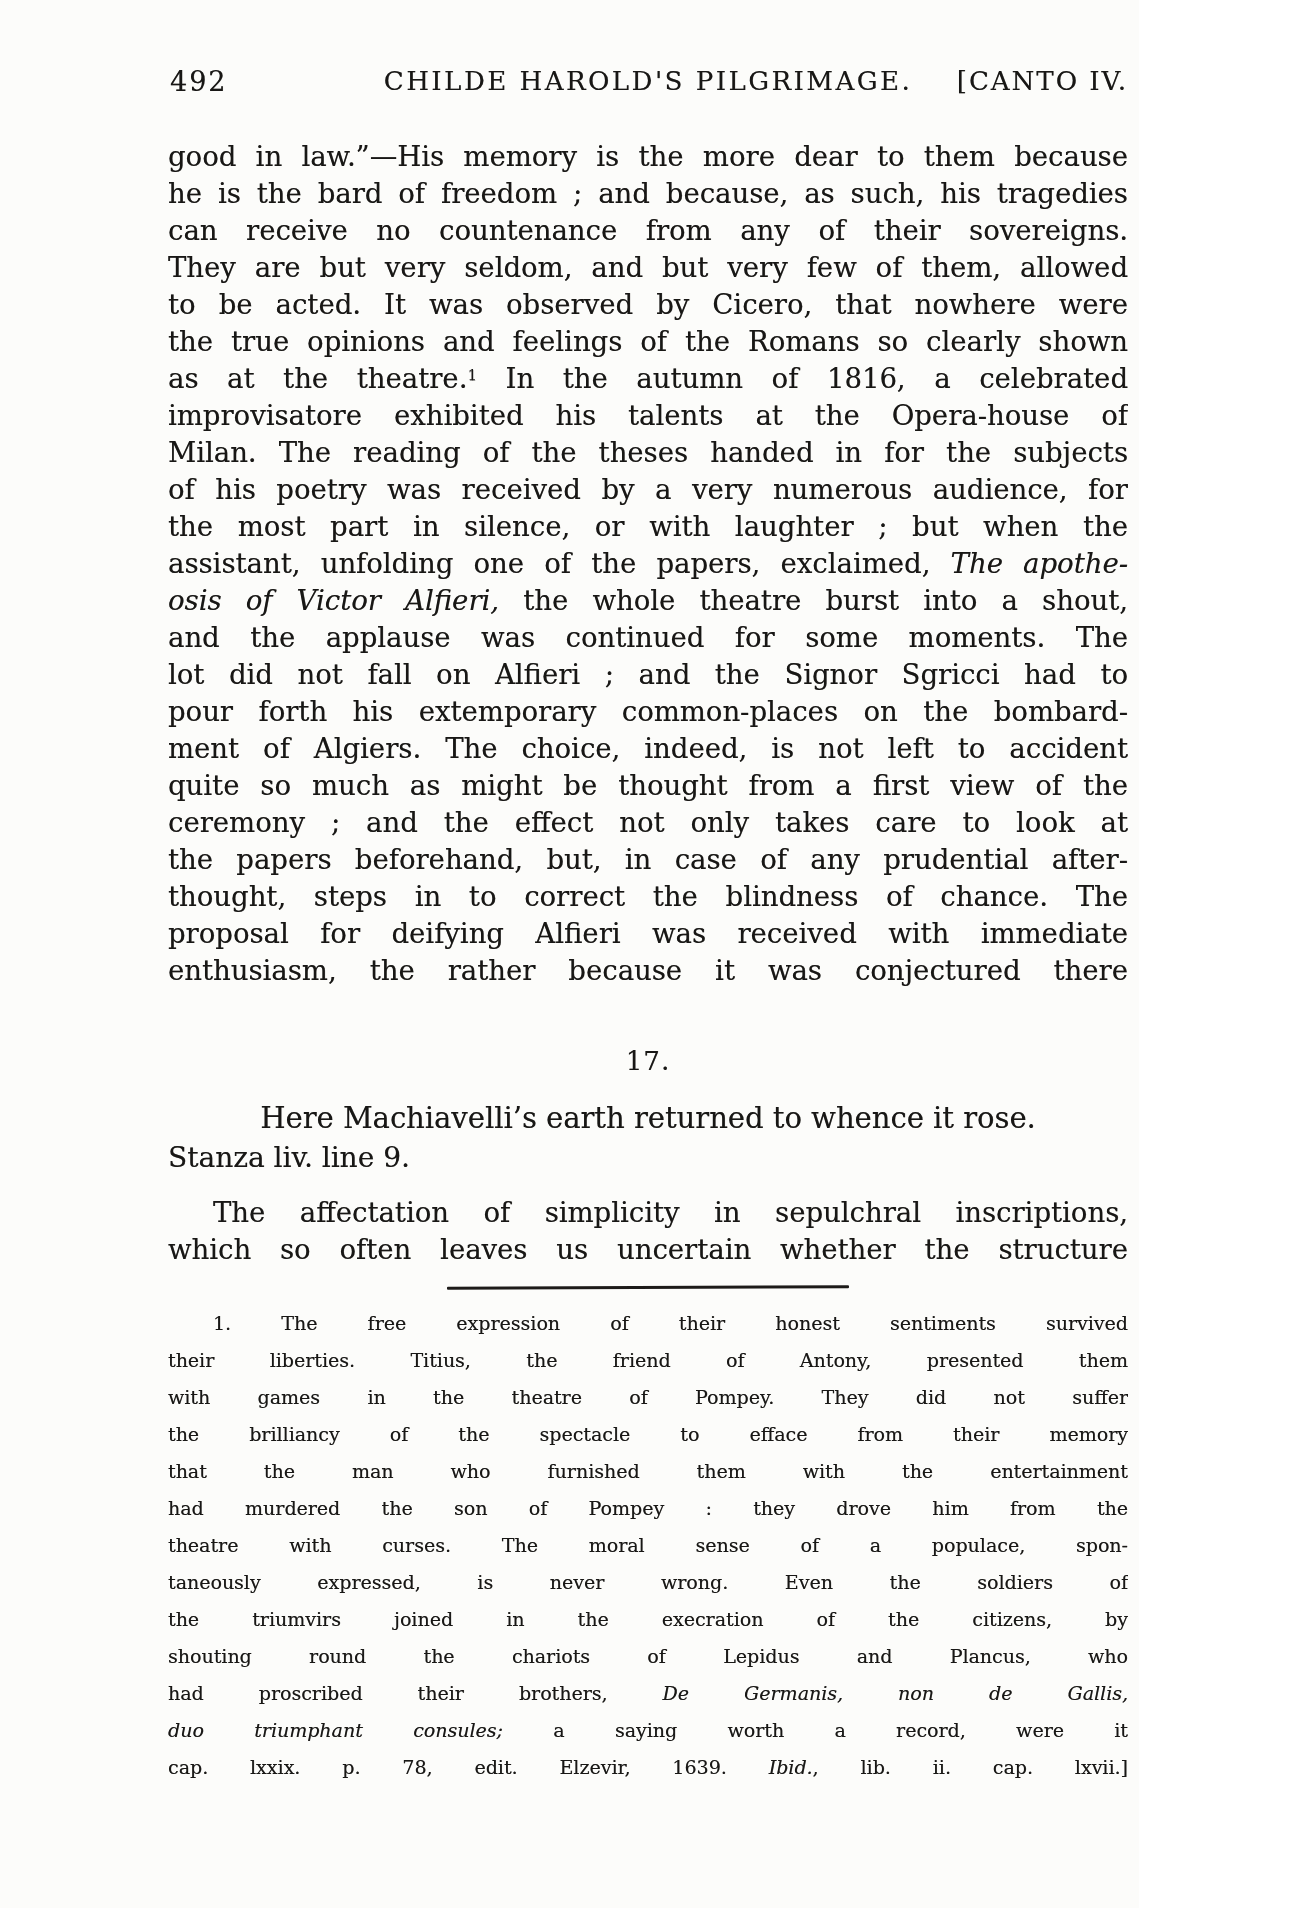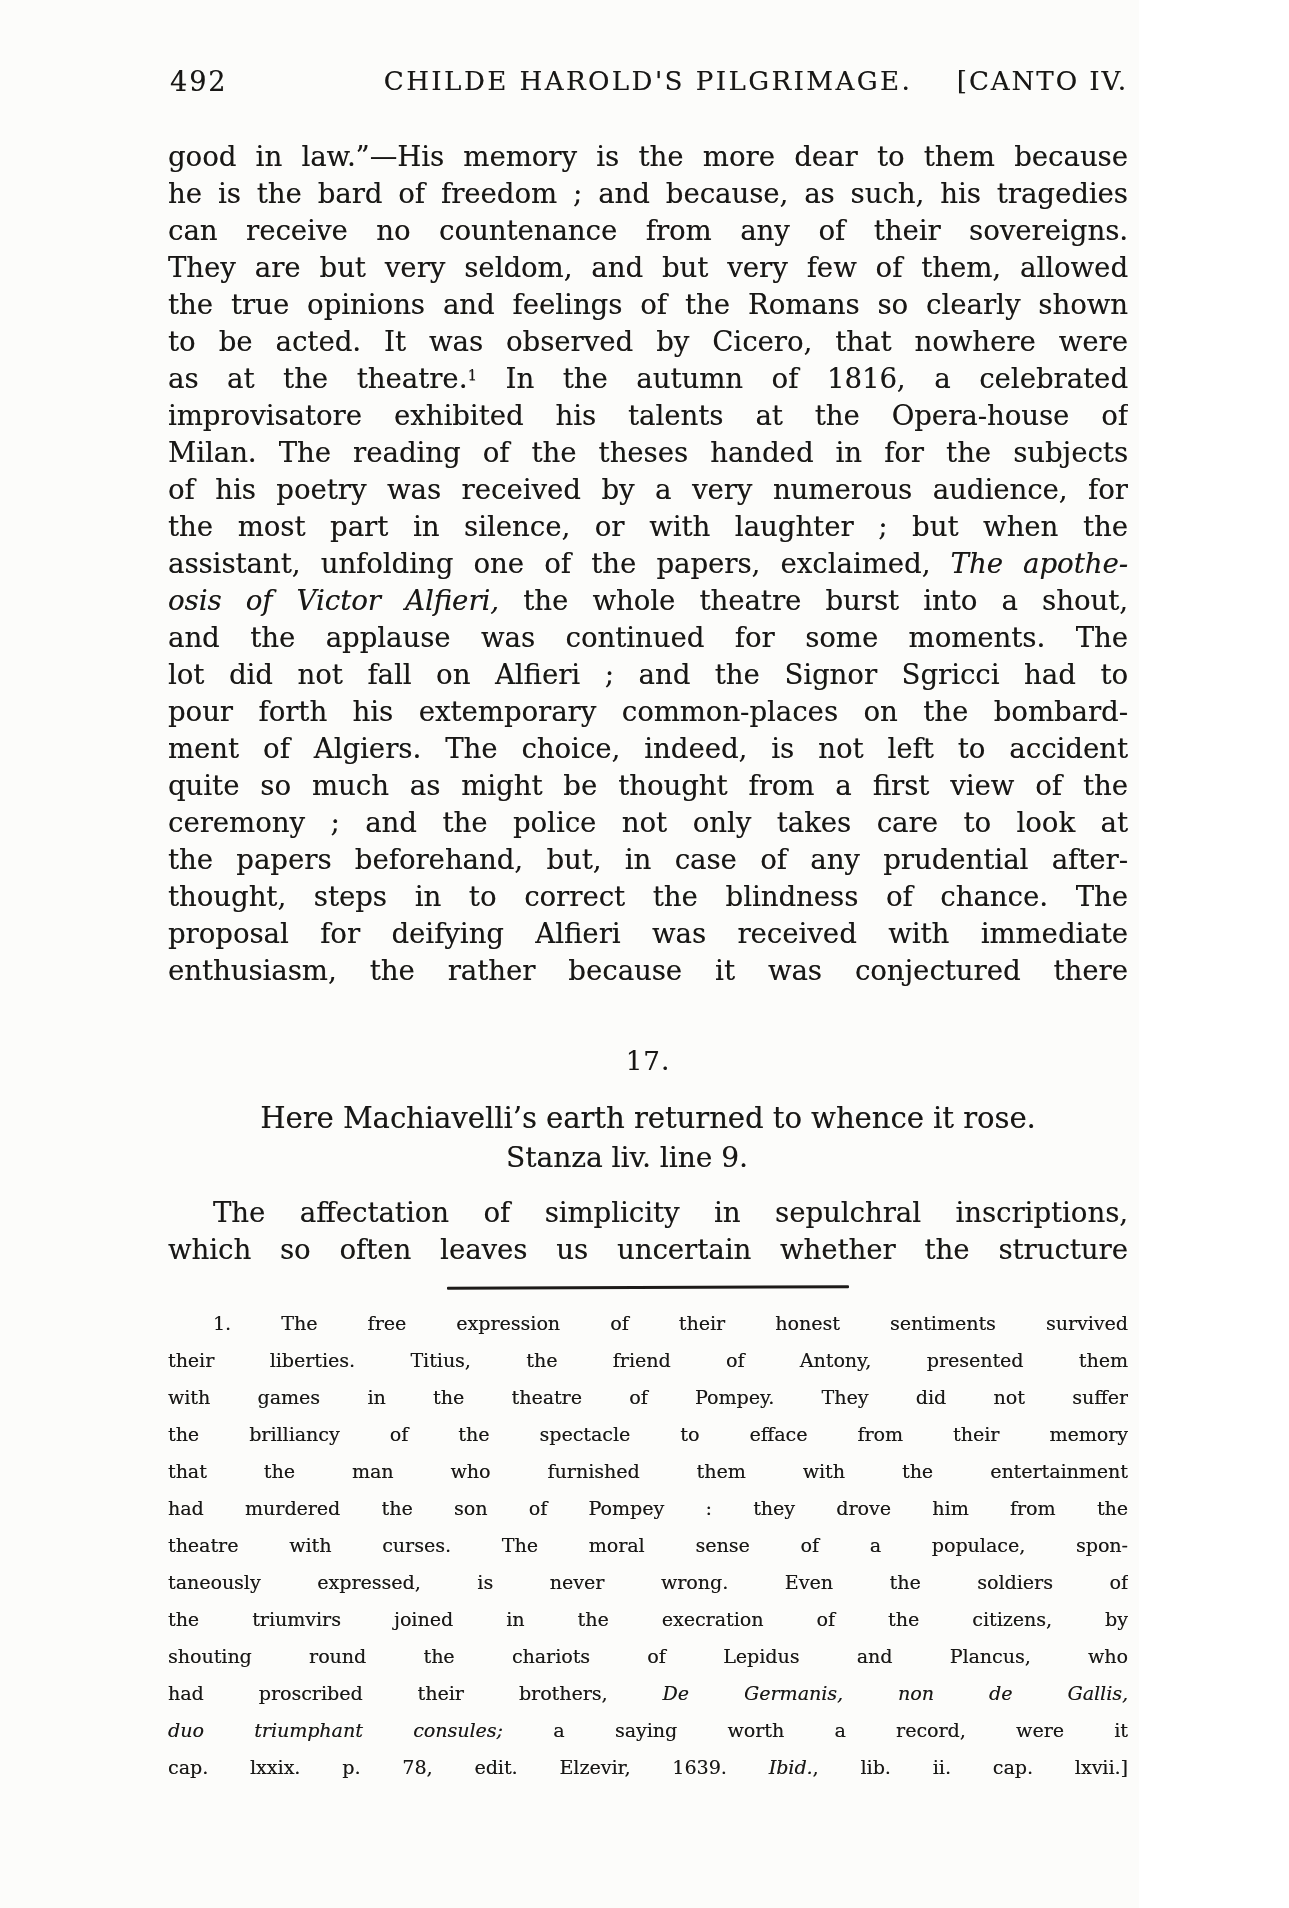--- a/index.html
+++ b/index.html
@@ -15,21 +15,21 @@
   .hdr .title{position:absolute;left:50%;top:2px;transform:translateX(-50%);letter-spacing:2.5px;white-space:nowrap;}
   .hdr .canto{position:absolute;right:0;top:2px;letter-spacing:2px;white-space:nowrap;}
   .bodyblock{top:138px;font-size:27.5px;line-height:37px;}
   .tline{text-align:justify;text-align-last:justify;height:37px;overflow:hidden;}
   .tline.last{text-align:left;text-align-last:left;}
   .tline.ind{text-indent:45px;}
   .tline em{font-style:italic;margin-top:40px;}
   .sup{font-size:0.55em;vertical-align:0.5em;line-height:0;}
   .secnum{top:1046px;font-size:26px;text-align:center;letter-spacing:1px;}
   .quote{top:1101px;font-size:29px;text-align:center;white-space:nowrap;}
-  .attrib{top:1141px;font-size:28px;text-align:center;padding-right:42px;box-sizing:border-box;white-space:nowrap;}
+  .attrib{top:1141px;font-size:28px;text-align:left;padding-right:42px;box-sizing:border-box;white-space:nowrap;}
   .para2{top:1194px;font-size:27.5px;line-height:37px;}
   .rule{position:absolute;left:447px;top:1286px;width:402px;height:3px;background:#1d1b19;transform:rotate(-0.2deg);border-radius:1px;}
   .footnote{top:1305px;font-size:19px;line-height:37px;}
   .speck{position:absolute;background:rgba(45,42,40,.35);border-radius:50%;}
 </style>
 </head>
 <body>
 
 <div class="page">
 
@@ -37,35 +37,35 @@
     <span class="pagenum">492</span>
     <span class="title">CHILDE HAROLD'S PILGRIMAGE.</span>
     <span class="canto">[CANTO IV.</span>
   </div>
 
   <div class="col bodyblock">
       <div class="tline"><span>good in law.”—His memory is the more dear to them because</span></div>
       <div class="tline"><span>he is the bard of freedom ; and because, as such, his tragedies</span></div>
       <div class="tline"><span>can receive no countenance from any of their sovereigns.</span></div>
       <div class="tline"><span>They are but very seldom, and but very few of them, allowed</span></div>
+      <div class="tline"><span>to be acted. It was observed by Cicero, that nowhere were</span></div>
       <div class="tline"><span>the true opinions and feelings of the Romans so clearly shown</span></div>
-      <div class="tline"><span>to be acted. It was observed by Cicero, that nowhere were</span></div>
       <div class="tline"><span>as at the theatre.</span><span class="sup">1</span><span> In the autumn of 1816, a celebrated</span></div>
       <div class="tline"><span>improvisatore exhibited his talents at the Opera-house of</span></div>
       <div class="tline"><span>Milan. The reading of the theses handed in for the subjects</span></div>
       <div class="tline"><span>of his poetry was received by a very numerous audience, for</span></div>
       <div class="tline"><span>the most part in silence, or with laughter ; but when the</span></div>
       <div class="tline"><span>assistant, unfolding one of the papers, exclaimed, </span><em>The apothe-</em></div>
       <div class="tline"><em>osis of Victor Alfieri,</em><span> the whole theatre burst into a shout,</span></div>
       <div class="tline"><span>and the applause was continued for some moments. The</span></div>
       <div class="tline"><span>lot did not fall on Alfieri ; and the Signor Sgricci had to</span></div>
       <div class="tline"><span>pour forth his extemporary common-places on the bombard-</span></div>
       <div class="tline"><span>ment of Algiers. The choice, indeed, is not left to accident</span></div>
       <div class="tline"><span>quite so much as might be thought from a first view of the</span></div>
-      <div class="tline"><span>ceremony ; and the police not only takes care to look at</span></div>
+      <div class="tline"><span>ceremony ; and the effect not only takes care to look at</span></div>
       <div class="tline"><span>the papers beforehand, but, in case of any prudential after-</span></div>
       <div class="tline"><span>thought, steps in to correct the blindness of chance. The</span></div>
       <div class="tline"><span>proposal for deifying Alfieri was received with immediate</span></div>
       <div class="tline"><span>enthusiasm, the rather because it was conjectured there</span></div>
     </div>
 
   <div class="col secnum">17.</div>
   <div class="col quote">Here Machiavelli’s earth returned to whence it rose.</div>
   <div class="col attrib">Stanza liv. line 9.</div>
 

